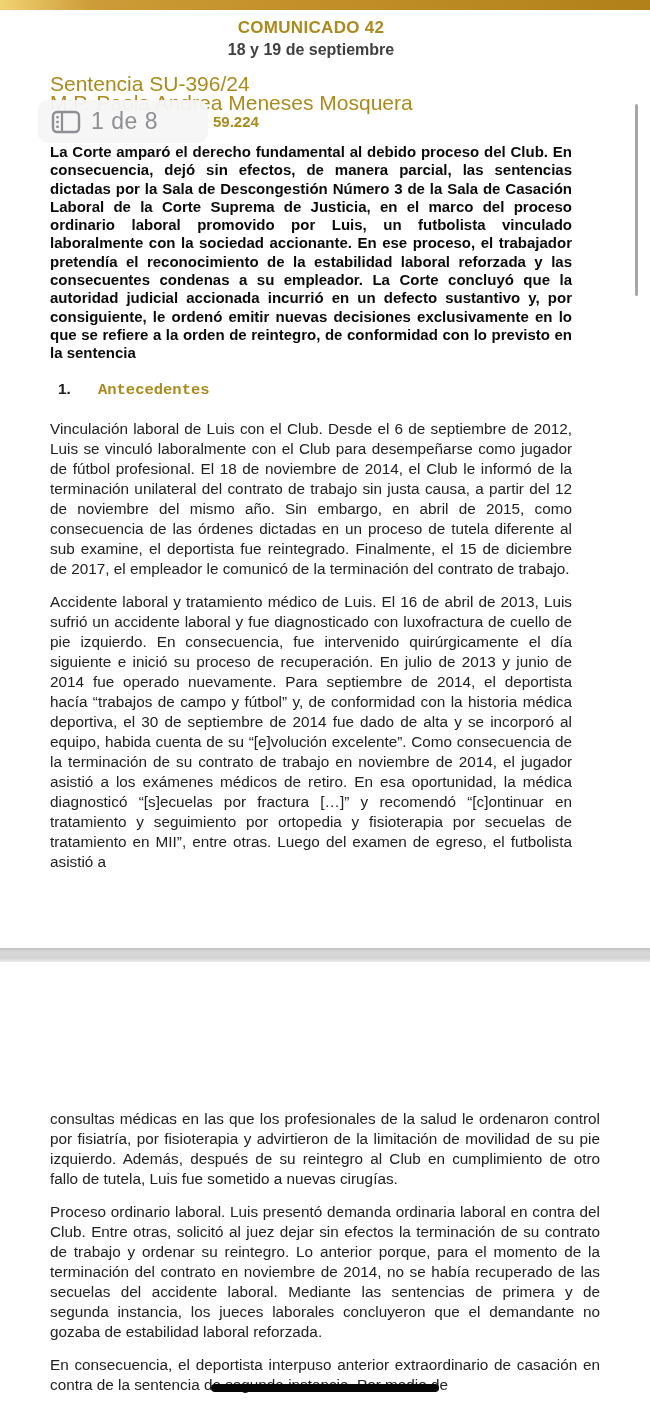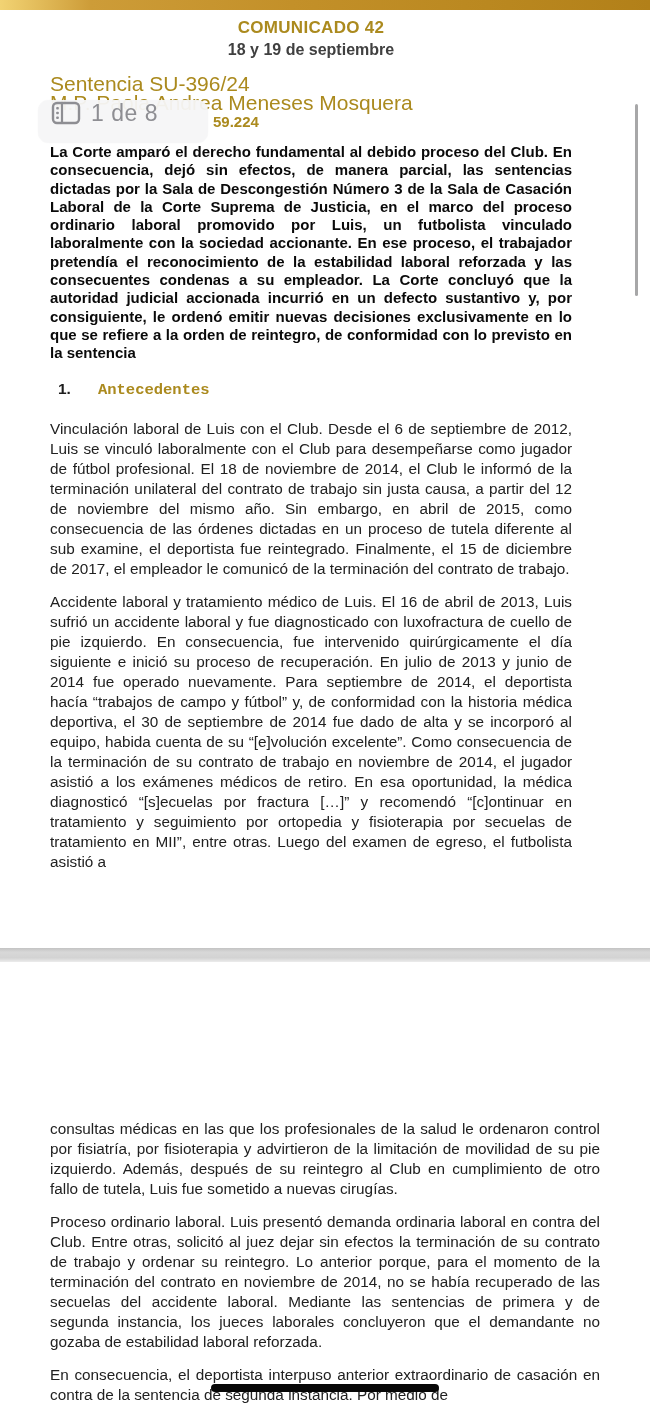--- a/index.html
+++ b/index.html
@@ -59,28 +59,28 @@
   }
   .section-number{color:#1d1d1d;}
   .section-title{color:var(--gold);margin-left:27px;font-family:Liberation Mono, monospace;}
 
   .para{
     margin:0;margin-top:20px;
     font-size:15.3px;font-weight:400;line-height:20px;
     color:#212121;text-align:justify;
   }
   .para.tight{margin-top:13px;}
-  .page2 .para:first-child{margin-top:14px;}
+  .page2 .para:first-child{margin-top:4px;}
 
   
   .page-badge{
     position:absolute;left:38px;top:100px;width:170px;height:43px;
     background:rgba(246,246,247,0.95);
     border-radius:11px;
-    display:flex;justify-content:flex-start;
+    display:flex;align-items:center;justify-content:flex-start;
     padding-left:13px;box-sizing:border-box;
     box-shadow:0 0 1px rgba(0,0,0,0.08);
     z-index:5;
   }
   .page-badge .badge-label{
     font-size:23px;font-weight:500;color:#8e8e93;margin-left:10px;
     letter-spacing:.5px;
   }
 
   

